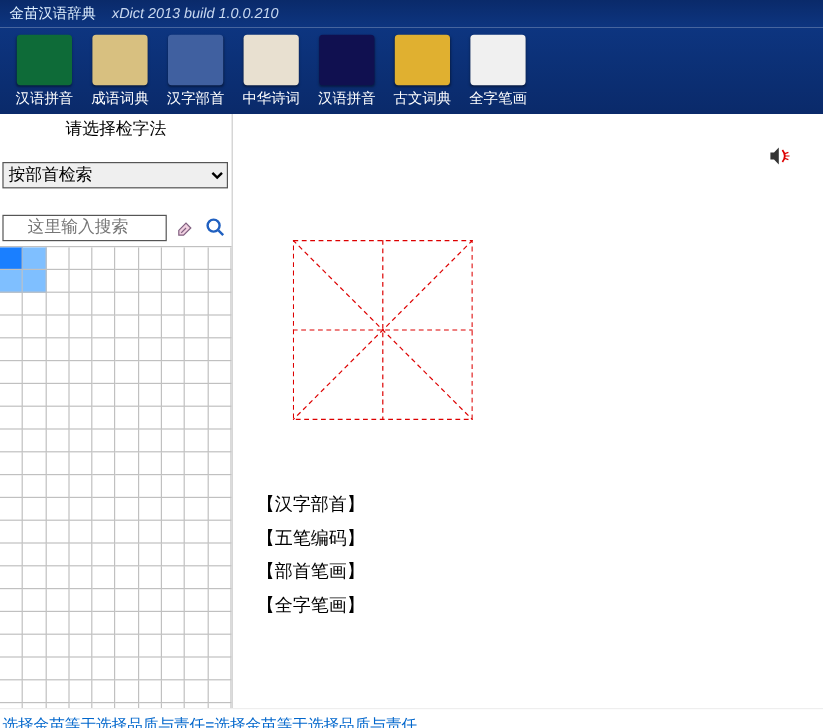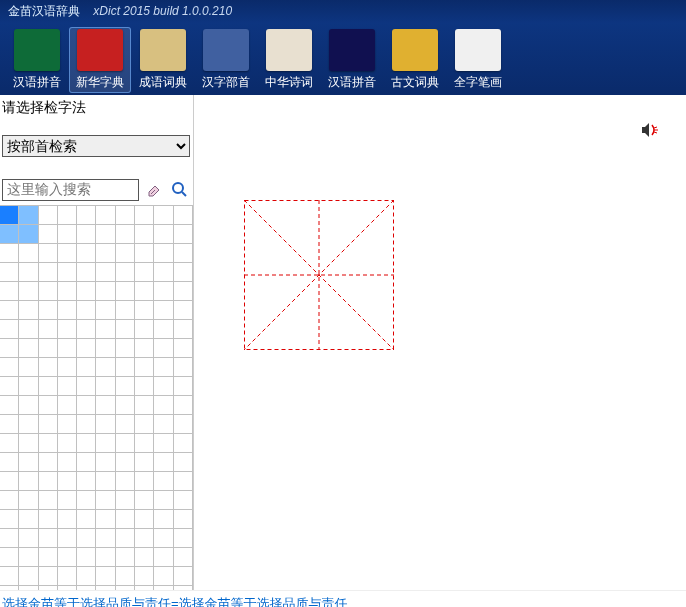--- a/index.html
+++ b/index.html
@@ -12,25 +12,25 @@
 .toolbar { background: linear-gradient(#0d3580, #0a2a6a); display: flex; padding: 4px 6px 2px; gap: 1px; }
 .tool { width: 62px; text-align: center; cursor: pointer; padding: 2px; border-radius: 3px; }
 .tool.selected { background: rgba(255,255,255,0.12); border: 1px solid rgba(120,180,255,0.6); padding: 1px; }
 .tool .ticon { width: 46px; height: 42px; margin: 0 auto 3px; border-radius: 3px; box-shadow: 0 1px 2px rgba(0,0,0,0.4); display: flex; align-items: center; justify-content: center; font-size: 10px; color: #fff; font-weight: bold; }
 .tool .tlabel { color: #fff; font-size: 12px; }
 
 .body { display: flex; height: 495px; }
 .left { width: 194px; border-right: 1px solid #ccc; display: flex; flex-direction: column; }
 .right { flex: 1; padding: 10px 6px; position: relative; }
 
-.prompt { padding: 4px 2px 2px; font-size: 14px; }
+.prompt { padding: 4px 2px 2px; font-size: 14px; text-align: center; }
 .selwrap { padding: 16px 2px; }
 .selwrap select { width: 188px; font-size: 14px; font-family: SimSun; border: 1px solid #555; height: 22px; }
 .searchrow { display: flex; align-items: center; gap: 4px; padding: 6px 2px 4px; }
-.searchrow input { flex: 1; width: 130px; color: #d00; font-size: 14px; font-family: SimSun; border: 1px solid #555; padding: 2px 4px; height: 22px; }
+.searchrow input { flex: 1; width: 130px; color: #d00; font-size: 14px; font-family: SimSun; border: 1px solid #555; padding: 2px 20px; height: 22px; }
 .ibtn { width: 22px; height: 22px; display: flex; align-items: center; justify-content: center; cursor: pointer; }
 
 .grid { flex: 1; overflow: hidden; border-top: 1px solid #c0c0c0; display: grid; grid-template-columns: repeat(10, 1fr); grid-auto-rows: 19px; }
 .cell { border-right: 1px solid #c0c0c0; border-bottom: 1px solid #c0c0c0; }
 .grid .cell.sel { background: #1a7fff; }
 .grid .cell.sel-l { background: #7fbfff; }
 
 .speaker { position: absolute; right: 26px; top: 26px; cursor: pointer; }
 
 .charbox { position: absolute; left: 50px; top: 105px; width: 150px; height: 150px; }
@@ -38,31 +38,27 @@
 
 .fields { position: absolute; left: 20px; top: 312px; font-size: 15px; line-height: 28px; font-family: SimSun; }
 
 .footer { color: #0066cc; font-size: 13px; padding: 4px 2px; border-top: 1px solid #eee; }
 </style>
 </head>
 <body>
 
 <div class="titlebar">
   <span class="pname">金苗汉语辞典</span>
-  <span class="ver">xDict 2015  build 1.0.0.210</span>
+  <span class="ver">xDict 2013  build 1.0.0.210</span>
 </div>
 
 <div class="toolbar" id="toolbar">
     <div class="tool">
       <div class="ticon" style="background: rgb(14, 107, 56);"></div>
       <div class="tlabel">汉语拼音</div>
-    </div>
-    <div class="tool selected">
-      <div class="ticon" style="background: rgb(198, 32, 32);"></div>
-      <div class="tlabel">新华字典</div>
     </div>
     <div class="tool">
       <div class="ticon" style="background: rgb(216, 192, 128);"></div>
       <div class="tlabel">成语词典</div>
     </div>
     <div class="tool">
       <div class="ticon" style="background: rgb(64, 96, 160);"></div>
       <div class="tlabel">汉字部首</div>
     </div>
     <div class="tool">
@@ -330,16 +326,22 @@
     </span>
     <div class="charbox">
       <svg viewBox="0 0 150 150">
         <rect x="0.5" y="0.5" width="149" height="149" fill="none" stroke="#d00" stroke-dasharray="4 3"></rect>
         <line x1="0" y1="0" x2="150" y2="150" stroke="#d00" stroke-dasharray="4 3"></line>
         <line x1="150" y1="0" x2="0" y2="150" stroke="#d00" stroke-dasharray="4 3"></line>
         <line x1="75" y1="0" x2="75" y2="150" stroke="#d00" stroke-dasharray="4 3"></line>
         <line x1="0" y1="75" x2="150" y2="75" stroke="#d00" stroke-dasharray="4 3"></line>
       </svg>
     </div>
+    <div class="fields">
+      <div>【汉字部首】</div>
+      <div>【五笔编码】</div>
+      <div>【部首笔画】</div>
+      <div>【全字笔画】</div>
+    </div>
   </div>
 </div>
 
 <div class="footer">选择金苗等于选择品质与责任=选择金苗等于选择品质与责任</div>
 
 </body></html>

